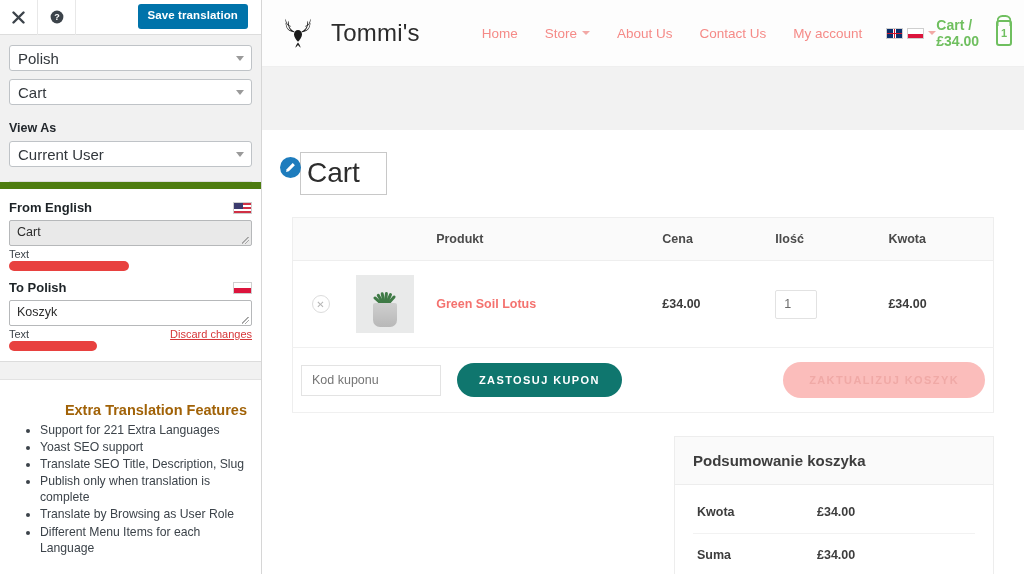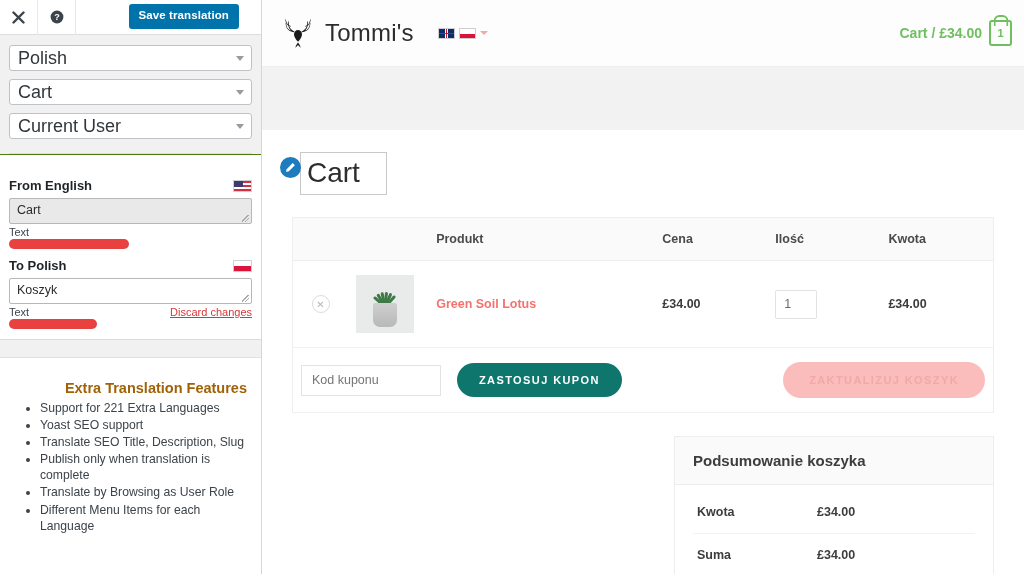--- a/index.html
+++ b/index.html
@@ -27,35 +27,35 @@
     position: relative;
   }
   .sb-icon-btn {
     width: 38px; height: 35px;
     display: flex; align-items: center; justify-content: center;
     color: #444; cursor: pointer;
     border-right: 1px solid #e8e8e8;
   }
   .sb-icon-btn svg { display: block; }
   .save-btn {
-    position: absolute; right: 22px; top: 4px;
+    position: absolute; right: 13px; top: 4px;
     background: #0073aa; color: #fff;
     font-size: 11.5px; font-weight: bold;
     padding: 5px 10px 6px; border-radius: 3px;
     cursor: pointer; line-height: 1.2;
     letter-spacing: .1px;
   }
   .sb-body { padding: 10px 9px 0; }
   .sb-select {
     position: relative;
     background: #fff; border: 1px solid #bfc3c7;
     border-radius: 3px; height: 26px;
     display: flex; align-items: center;
     padding: 0 22px 0 8px;
-    font-size: 18px; color: #32373c;
+    font-size: 15px; color: #32373c;
     margin-bottom: 8px; cursor: pointer;
   }
   .sb-select .caret {
     position: absolute; right: 7px; top: 50%;
     width: 0; height: 0; margin-top: -2px;
     border-left: 4px solid transparent;
     border-right: 4px solid transparent;
     border-top: 5px solid #9a9a9a;
   }
   .sb-navrow { display: flex; justify-content: space-between; margin-top: 2px; }
@@ -64,21 +64,21 @@
     color: #0073aa; font-size: 11.5px;
     border-radius: 3px; padding: 4px 10px 5px;
     cursor: pointer;
   }
   .sb-label {
     font-size: 12.5px; font-weight: bold; color: #23282d;
     margin: 16px 0 6px;
   }
   .sb-divider { height: 1px; background: #dcdcdc; margin-top: 14px; }
 
-  .sb-panel { background: #fff; border-top: 1px solid #4d7c0f; border-bottom: 1px solid #dcdcdc; padding: 23px 9px 10px; }
+  .sb-panel { background: #fff; border-top: 7px solid #4d7c0f; border-bottom: 1px solid #dcdcdc; padding: 11px 9px 10px; }
   .sb-trhead {
     display: flex; align-items: center; justify-content: space-between;
     margin-bottom: 5px;
   }
   .sb-trhead .ttl { font-size: 13px; font-weight: bold; color: #1d2327; }
   .flag { width: 19px; height: 12px; border: 1px solid #cfcfcf; }
   .flag-us {
     background:
       repeating-linear-gradient(to bottom, #d02f44 0 2px, #fff 2px 4px);
     position: relative;
@@ -117,21 +117,21 @@
   .feat-list li { font-size: 12.2px; color: #3c434a; line-height: 1.32; margin-bottom: 1px; }
 
   
   .site { flex: 1; height: 574px; background: #ffffff; position: relative; overflow: hidden; }
   .site-header {
     height: 67px; background: #fdfdfd;
     display: flex; align-items: center;
     padding: 0 12px 0 18px;
     border-bottom: 1px solid #efefef;
   }
-  .brand { display: flex; align-items: center; gap: 9px; flex: 0 0 auto; }
+  .brand { display: flex; align-items: center; gap: 15px; flex: 0 0 auto; }
   .brand-name { font-size: 24px; color: #2c2c2c; letter-spacing: .2px; }
   .nav { display: flex; align-items: center; gap: 27px; margin-left: 62px; }
   .nav a {
     font-size: 13.5px; color: #f58a87; text-decoration: none;
     cursor: pointer; white-space: nowrap;
     display: flex; align-items: center; gap: 5px;
   }
   .chev {
     width: 0; height: 0;
     border-left: 4px solid transparent;
@@ -294,20 +294,21 @@
 
     <div class="sb-body">
       <div class="sb-select">
         <span>Polish</span>
         <span class="caret"></span>
       </div>
       <div class="sb-select">
         <span>Cart</span>
         <span class="caret"></span>
       </div>
+      <div class="sb-label">View As</div>
       <div class="sb-select">
         <span>Current User</span>
         <span class="caret"></span>
       </div>
       <div class="sb-divider"></div>
     </div>
 
     <div class="sb-panel">
       <div class="sb-trhead">
         <span class="ttl">From English</span>
@@ -365,20 +366,38 @@
             <path d="M14.6 15.6c-1.6-.6-3.2-1.7-4.3-3.3-1-1.5-1.3-3.1-1.5-4.9-.1-.9-.2-1.9-.7-2.7-.3.9-.2 1.9-.1 2.8.2 1.9.5 3.8 1.7 5.5.4.6.9 1.1 1.4 1.6-1.1-.3-2.2-.9-3-1.8-1-1.1-1.4-2.5-1.7-3.9-.2-.8-.3-1.7-.8-2.4-.1 1 .1 1.9.3 2.8.3 1.5.8 3.1 2 4.3.9.9 2 1.5 3.2 1.8l2.6.9z"></path>
             <path d="M11.2 10.2c-1.3-.3-2.6-.9-3.5-1.9C6.8 7.3 6.4 6.1 6.1 4.8c-.2-.7-.3-1.5-.8-2.1 0 .9.1 1.7.3 2.5.3 1.4.8 2.8 1.9 3.8.9.8 2 1.3 3.1 1.5l.6-.3z"></path>
             <path d="M21.4 15.6c1.6-.6 3.2-1.7 4.3-3.3 1-1.5 1.3-3.1 1.5-4.9.1-.9.2-1.9.7-2.7.3.9.2 1.9.1 2.8-.2 1.9-.5 3.8-1.7 5.5-.4.6-.9 1.1-1.4 1.6 1.1-.3 2.2-.9 3-1.8 1-1.1 1.4-2.5 1.7-3.9.2-.8.3-1.7.8-2.4.1 1-.1 1.9-.3 2.8-.3 1.5-.8 3.1-2 4.3-.9.9-2 1.5-3.2 1.8l-2.6.9z"></path>
             <path d="M24.8 10.2c1.3-.3 2.6-.9 3.5-1.9.9-1 1.3-2.2 1.6-3.5.2-.7.3-1.5.8-2.1 0 .9-.1 1.7-.3 2.5-.3 1.4-.8 2.8-1.9 3.8-.9.8-2 1.3-3.1 1.5l-.6-.3z"></path>
             <path d="M18 26.5c-1.3 1.5-2.3 3.2-2.6 5.2.9-.9 1.7-1.9 2.6-2.8.9.9 1.7 1.9 2.6 2.8-.3-2-1.3-3.7-2.6-5.2z"></path>
           </g>
         </svg>
         <span class="brand-name">Tommi's</span>
       </div>
 
+      <nav class="nav">
+        <a>
+            <span>Home</span>
+          </a>
+        <a>
+            <span>Store</span>
+            <span class="chev"></span>
+          </a>
+        <a>
+            <span>About Us</span>
+          </a>
+        <a>
+            <span>Contact Us</span>
+          </a>
+        <a>
+            <span>My account</span>
+          </a>
+      </nav>
 
       <div class="lang-switch">
         <span class="flag flag-uk"></span>
         <span class="flag flag-pl"></span>
         <span class="chev"></span>
       </div>
 
       <div class="cart-link">
         <span>Cart / £34.00</span>
         <span class="cart-bag">

